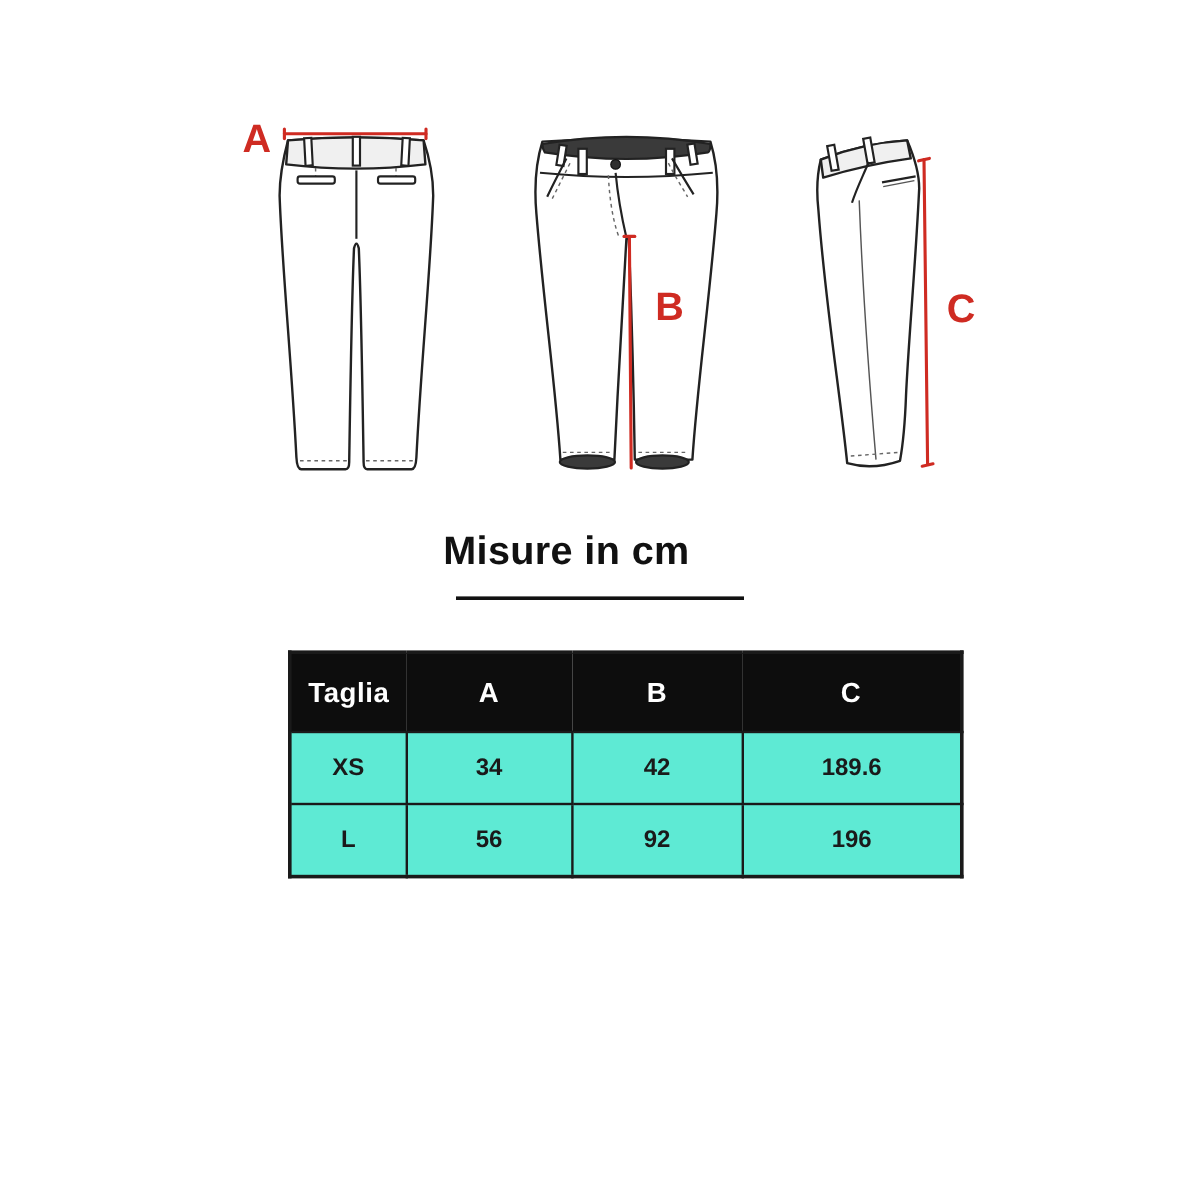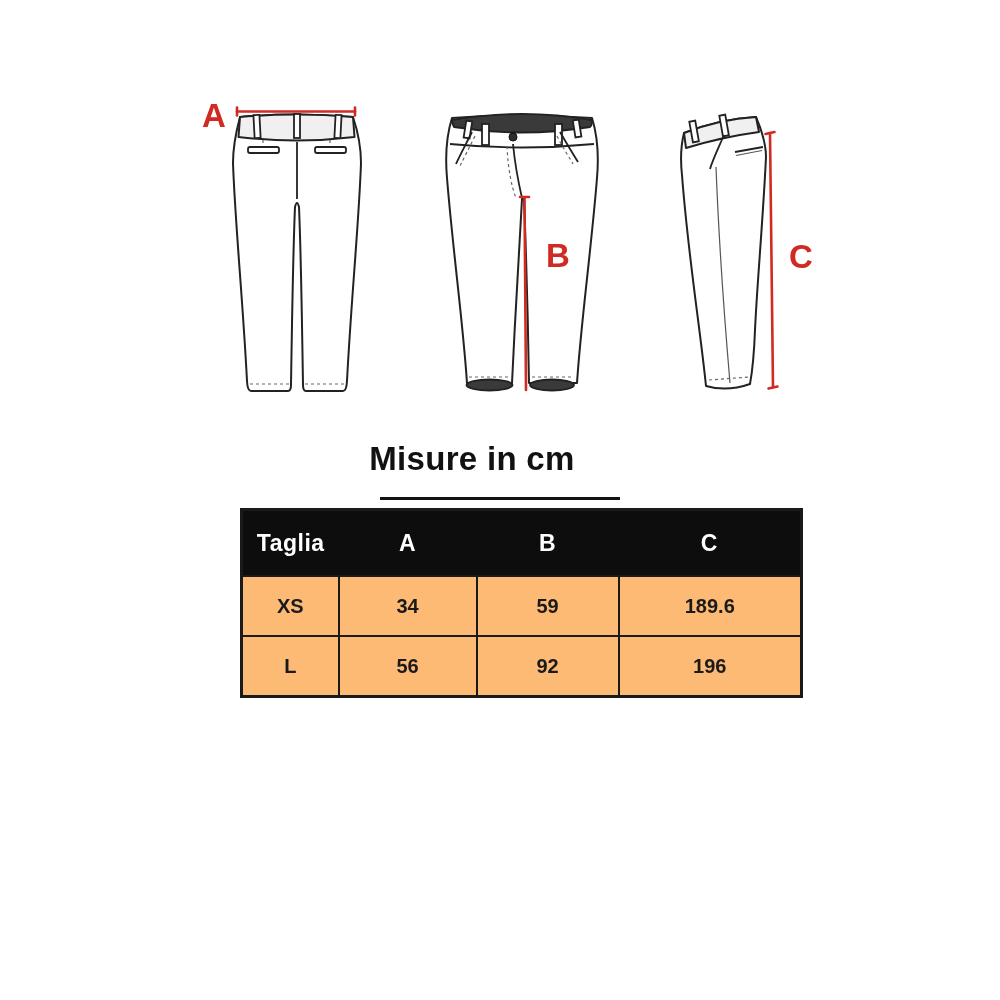--- a/index.html
+++ b/index.html
@@ -24,32 +24,32 @@
     font-size:33px;font-weight:800;line-height:1;letter-spacing:0;
   }
   .page-title{
     position:absolute;top:440px;left:0;width:944px;text-align:center;
     font-size:33px;font-weight:800;color:#111;letter-spacing:.3px;
   }
   .title-underline{
     position:absolute;top:497px;left:380px;width:240px;height:3px;background:#111;
   }
   table.size-table{
-    position:absolute;left:240px;top:508px;width:560px;
+    position:absolute;left:240px;top:542px;width:560px;
     border-collapse:collapse;table-layout:fixed;
     border:3px solid var(--ink);
   }
   .size-table th{
     background:var(--table-header-bg);color:var(--table-header-text);
     height:64px;font-size:23px;font-weight:700;letter-spacing:.5px;
     border:none;text-align:center;padding:0;
   }
   .size-table td{
     height:58px;border:2px solid var(--ink);text-align:center;
-    font-size:20px;font-weight:700;color:var(--ink);padding:0;background:#fdba74;
+    font-size:20px;font-weight:700;color:var(--ink);padding:0;background:#5eead4;
   }
   svg .outline{fill:#ffffff;stroke:var(--line);stroke-width:2;stroke-linejoin:round;}
   svg .band{fill:var(--garment-band);stroke:var(--line);stroke-width:2;stroke-linejoin:round;}
   svg .loop{fill:#ffffff;stroke:var(--line);stroke-width:1.8;}
   svg .pocket{fill:#ffffff;stroke:var(--line);stroke-width:1.8;}
   svg .seam{fill:none;stroke:var(--line);stroke-width:1.8;}
   svg .thin{fill:none;stroke:#555;stroke-width:1.2;}
   svg .stitch{fill:none;stroke:#666;stroke-width:1.2;stroke-dasharray:3 3;}
   svg .darkfill{fill:var(--garment-dark);stroke:var(--line);stroke-width:1.8;}
   svg .red{fill:none;stroke:var(--accent-red);stroke-width:2.6;stroke-linecap:round;}
@@ -185,21 +185,21 @@
         <th>Taglia</th>
         <th>A</th>
         <th>B</th>
         <th>C</th>
       </tr>
     </thead>
     <tbody>
       <tr>
         <td>XS</td>
         <td>34</td>
-        <td>59</td>
+        <td>42</td>
         <td>189.6</td>
       </tr>
       <tr>
         <td>L</td>
         <td>56</td>
         <td>92</td>
         <td>196</td>
       </tr>
     </tbody>
   </table>

